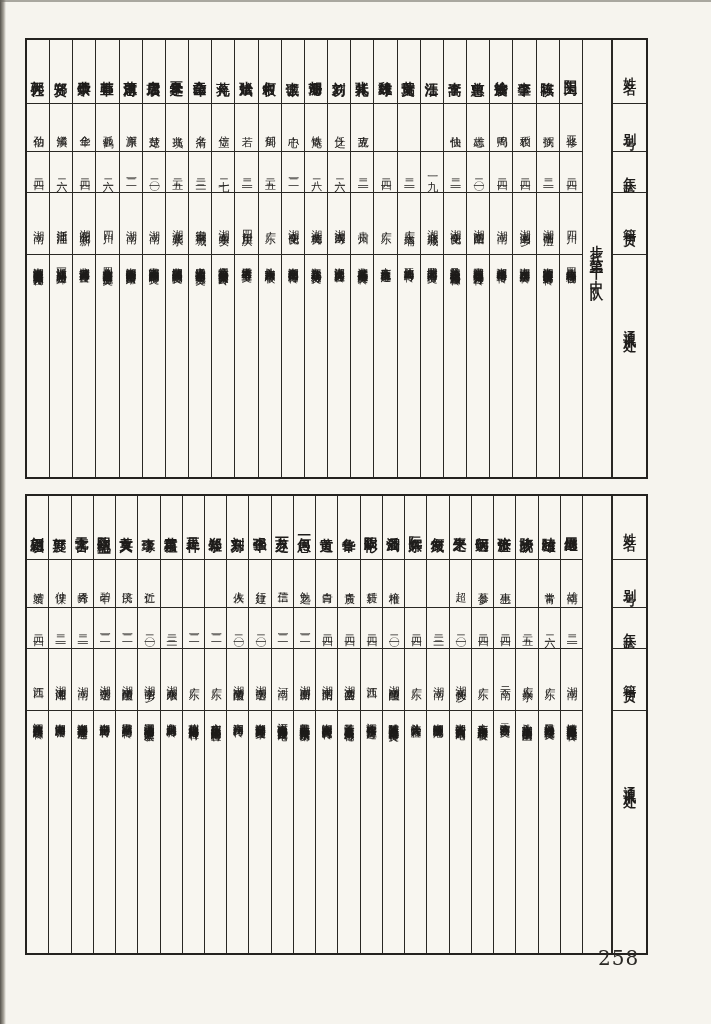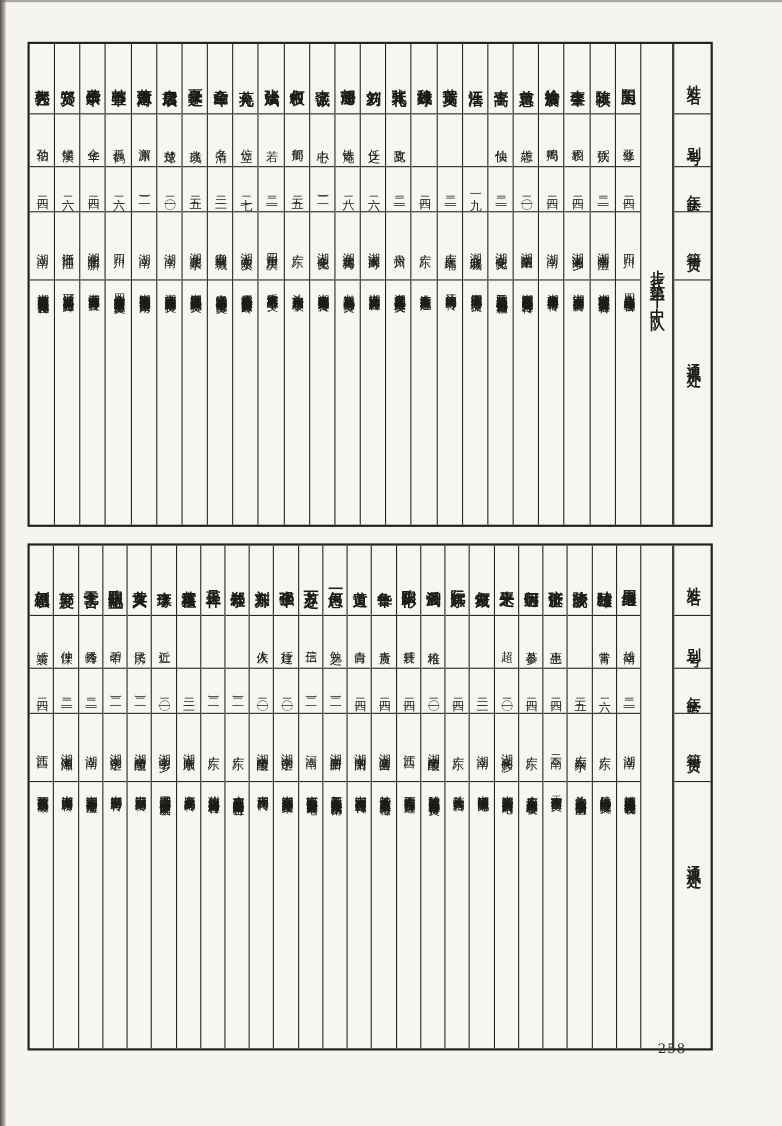--- a/index.html
+++ b/index.html
@@ -34,21 +34,21 @@
   .c-origin{height:62px;}
   .c-addr{flex:1 1 auto;align-items:flex-start;padding-top:4px;}
   .vtext{writing-mode:vertical-rl;text-orientation:upright;line-height:1.05;}
   .name-t{font-size:13.5px;font-weight:700;letter-spacing:1px;}
   .alias-t{font-size:11px;letter-spacing:1px;}
   .age-t{font-size:11px;letter-spacing:2px;}
   .origin-t{font-size:11px;letter-spacing:1.5px;}
   .addr-t{font-size:10.5px;letter-spacing:0.5px;line-height:1.1;}
   .hdr-t{font-size:13px;font-weight:700;letter-spacing:5px;}
   .unit-t{font-size:13.5px;font-weight:700;letter-spacing:7px;}
-  .page-num{position:absolute;left:598px;top:946px;font-size:12px;
+  .page-num{position:absolute;left:598px;top:946px;font-size:20px;
     font-family:"DejaVu Serif",serif;color:#2a2824;letter-spacing:1px;}
 </style>
 </head>
 <body>
 
 <div class="edge-left"></div>
 <div class="edge-top"></div>
 
 <div class="table-block" id="table-top">
   <div class="col header-col">

